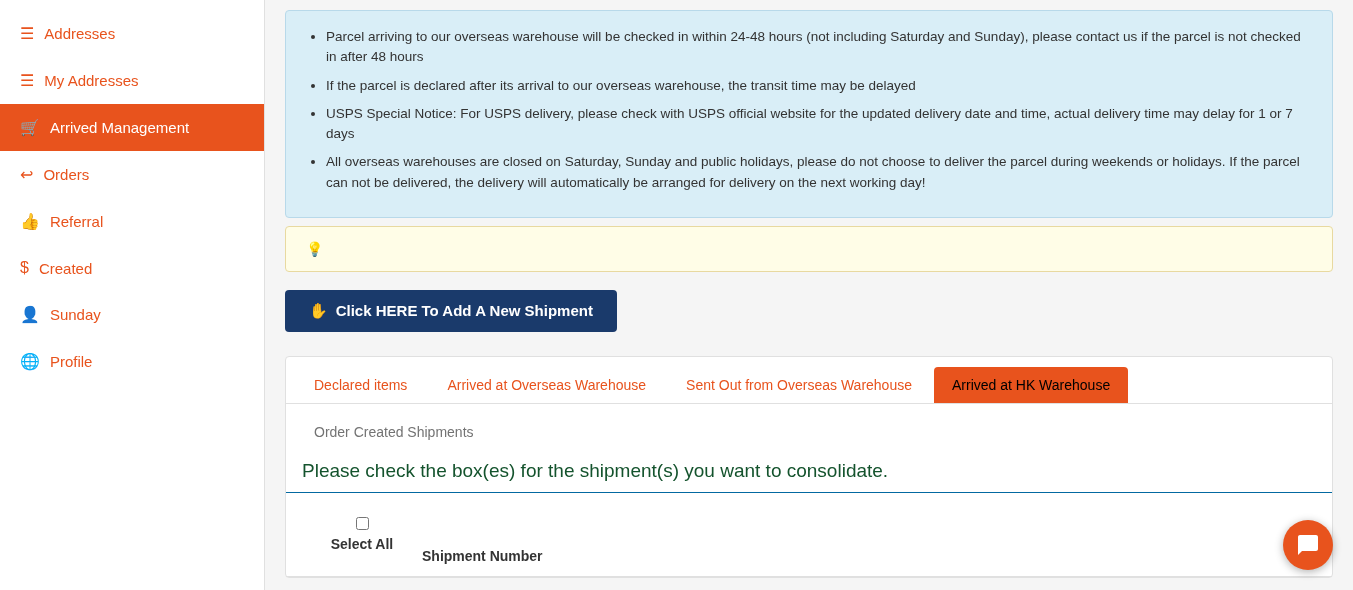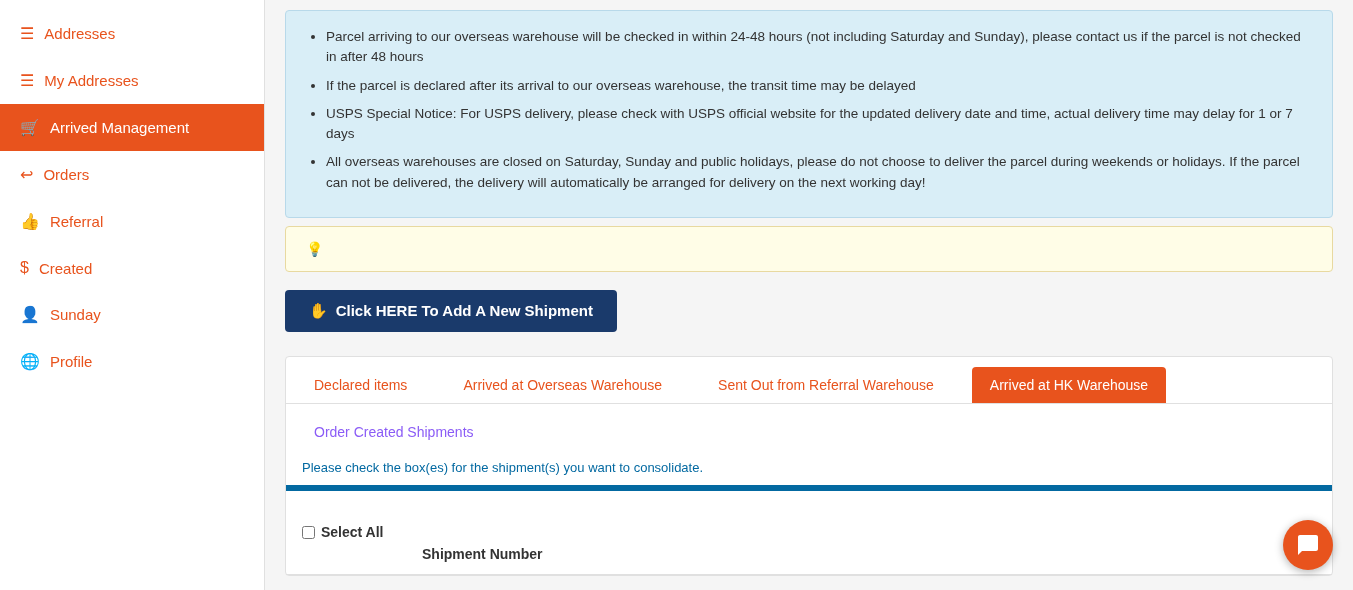--- a/index.html
+++ b/index.html
@@ -93,69 +93,69 @@
       background: #fff;
       border-radius: 4px;
       padding: 0;
       border: 1px solid #e0e0e0;
     }
     .tabs-row {
       display: flex;
       flex-wrap: wrap;
       border-bottom: 1px solid #e0e0e0;
       padding: 10px 10px 0 10px;
-      gap: 20px;
+      gap: 4px;
     }
     .tab {
       padding: 10px 18px;
       border-radius: 4px 4px 0 0;
       cursor: pointer;
       font-size: 14px;
       color: #e8531d;
       border: none;
       background: transparent;
       font-weight: normal;
     }
     .tab.active {
       background: #e8531d;
-      color: #ffffff;
+      color: #000000;
     }
     .tabs-row-2 {
       padding: 10px 10px 0 10px;
       display: flex;
       gap: 4px;
     }
     .tab-2 {
       padding: 10px 18px;
       cursor: pointer;
       font-size: 14px;
-      color: #8b5cf6;
+      color: #737373;
       border: none;
       background: transparent;
     }
 
     
     .consolidate-info {
       padding: 10px 16px;
-      font-size: 13px;
-      color: #0369a1;
-      border-bottom: 6px solid #0369a1;
+      font-size: 19px;
+      color: #14532d;
+      border-bottom: 1px solid #0369a1;
     }
 
     
     .table-header {
       display: flex;
       align-items: center;
       padding: 12px 16px;
       border-bottom: 1px solid #e0e0e0;
       font-weight: bold;
       font-size: 14px;
       color: #333;
     }
-    .table-header .col-select { width: 120px; display: flex; align-items: center; gap: 6px; }
+    .table-header .col-select { width: 120px; display: flex; align-items: center; gap: 6px; flex-direction: column; }
     .table-header .col-shipment { flex: 1; margin-top: 43px; }
     .table-header .col-warehouse-time { flex: 1; }
 
     
     .chat-bubble {
       position: fixed;
       bottom: 20px;
       right: 20px;
       width: 50px;
       height: 50px;
@@ -232,21 +232,21 @@
   
   <div class="tabs-section">
     <div class="tabs-row">
       <button class="tab">
         <span>Declared items</span>
       </button>
       <button class="tab">
         <span>Arrived at Overseas Warehouse</span>
       </button>
       <button class="tab">
-        <span>Sent Out from Referral Warehouse</span>
+        <span>Sent Out from Overseas Warehouse</span>
       </button>
       <button class="tab active">
         <span>Arrived at HK Warehouse</span>
       </button>
     </div>
     <div class="tabs-row-2">
       <button class="tab-2">
         <span>Order Created Shipments</span>
       </button>
     </div>

